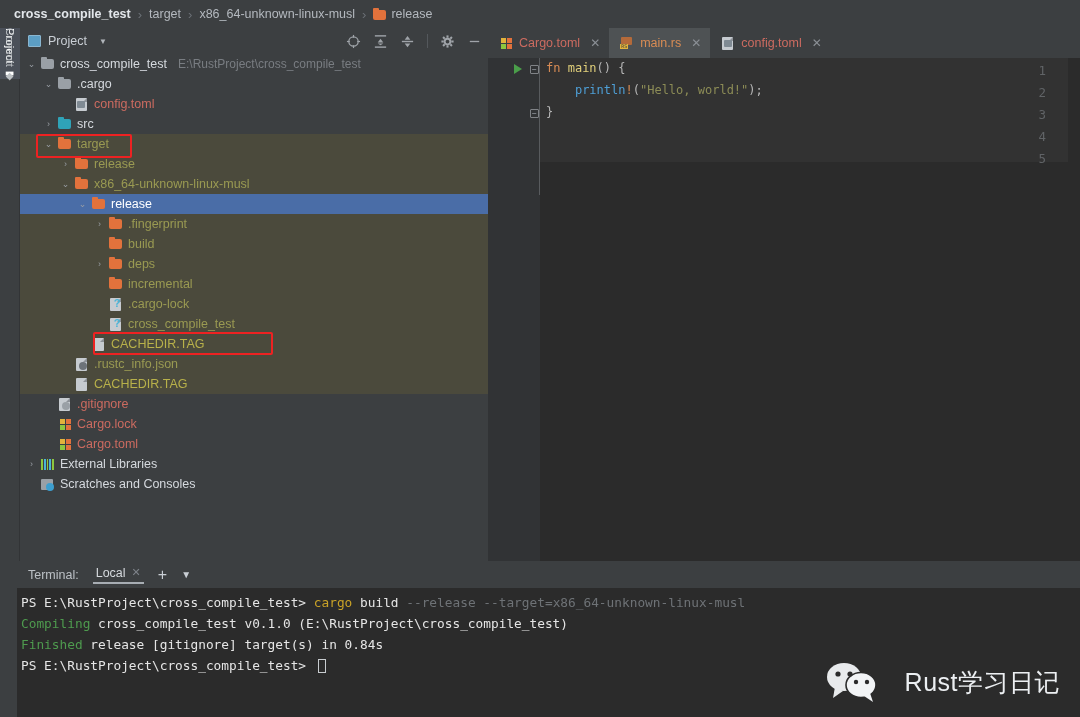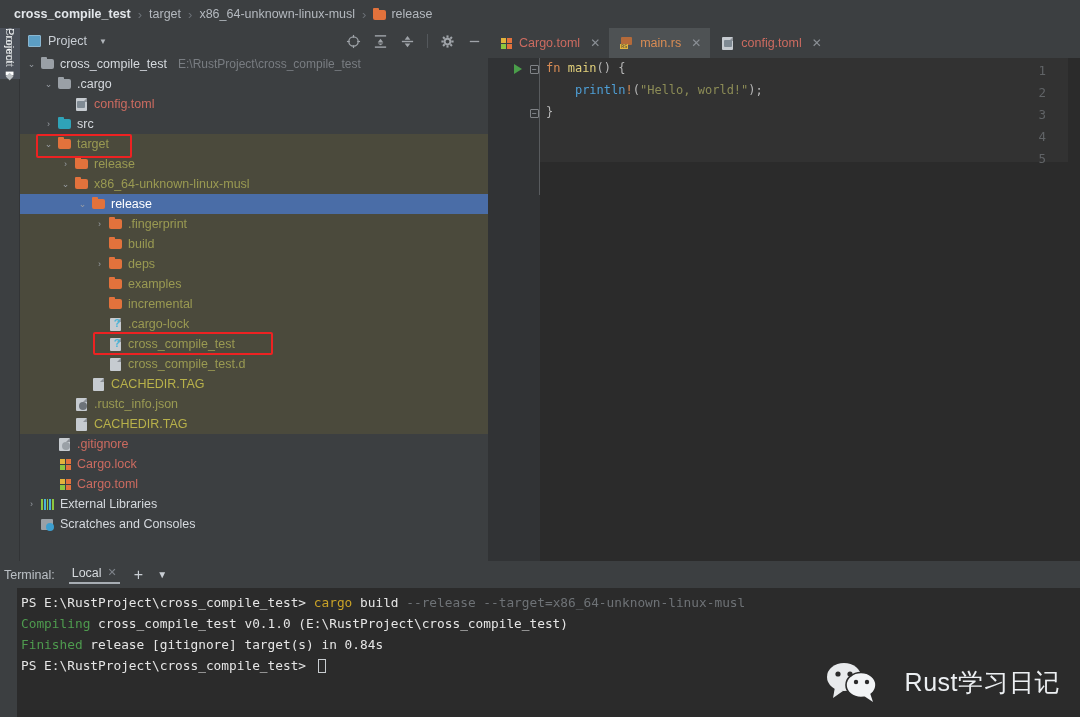--- a/index.html
+++ b/index.html
@@ -154,21 +154,21 @@
   .k-punct { color: #b6b6b6; }
   .k-macro { color: #4e9fd6; }
   .k-str { color: #8c8c56; }
   .k-bang { color: #d98c54; }
   .scroll-right { position: absolute; right: 0; top: 30px; width: 12px; height: 503px; background: #2b2b2b; }
 
   
   .terminal { position: absolute; left: 0; top: 561px; width: 1080px; height: 156px; background: #2b2b2b; }
   .term-head {
     height: 27px; background: #3c3f41; display: flex; align-items: center;
-    padding-left: 4px; gap: 14px; font-size: 12.5px; color: #bbc0c5;
+    padding-left: 28px; gap: 14px; font-size: 12.5px; color: #bbc0c5;
   }
   .term-tab { position: relative; color: #d6dade; padding: 0 3px 4px 3px; display:flex; align-items:center; gap:6px;}
   .term-tab .und { position: absolute; left: 0; right: 0; bottom: 0; height: 2px; background: #a7adb3; }
   .term-tab .x { color: #7e838a; font-size: 11px; }
   .term-plus { color: #c9ced4; font-size: 16px; line-height: 1; }
   .term-chev { color: #c9ced4; font-size: 10px; }
   .term-gutter { position: absolute; left: 0; top: 27px; width: 17px; height: 129px; background: #3c3f41; }
   .term-body {
     position: absolute; left: 17px; top: 27px; width: 1063px; height: 129px;
     background: #2b2b2b; font-family: "DejaVu Sans Mono", monospace; font-size: 12.8px;
@@ -347,55 +347,39 @@
             <span class="folder"></span>
           </span>
           <span class="lbl c-olive">deps</span>
         </div>
         <div class="row tinted">
           <span style="display:inline-block;width:74px;flex:0 0 74px"></span>
           <span class="arrow blank"></span>
           <span class="ico f-orange">
             <span class="folder"></span>
           </span>
-          <span class="lbl c-olive">examples</span>
+          <span class="lbl c-olive">incremental</span>
         </div>
         <div class="row tinted">
           <span style="display:inline-block;width:74px;flex:0 0 74px"></span>
           <span class="arrow blank"></span>
-          <span class="ico f-orange">
-            <span class="folder"></span>
-          </span>
-          <span class="lbl c-olive">incremental</span>
+          <span class="ico">
+            <span class="fico page"></span>
+            <span class="fico-badge b-cyan" style="left:5px;top:3px;">?</span>
+          </span>
+          <span class="lbl c-olive">.cargo-lock</span>
         </div>
         <div class="row tinted">
           <span style="display:inline-block;width:74px;flex:0 0 74px"></span>
           <span class="arrow blank"></span>
           <span class="ico">
             <span class="fico page"></span>
             <span class="fico-badge b-cyan" style="left:5px;top:3px;">?</span>
           </span>
-          <span class="lbl c-olive">.cargo-lock</span>
-        </div>
-        <div class="row tinted">
-          <span style="display:inline-block;width:74px;flex:0 0 74px"></span>
-          <span class="arrow blank"></span>
-          <span class="ico">
-            <span class="fico page"></span>
-            <span class="fico-badge b-cyan" style="left:5px;top:3px;">?</span>
-          </span>
           <span class="lbl c-olive">cross_compile_test</span>
-        </div>
-        <div class="row tinted">
-          <span style="display:inline-block;width:74px;flex:0 0 74px"></span>
-          <span class="arrow blank"></span>
-          <span class="ico">
-            <span class="fico page"></span>
-          </span>
-          <span class="lbl c-olive">cross_compile_test.d</span>
         </div>
         <div class="row tinted">
           <span style="display:inline-block;width:57px;flex:0 0 57px"></span>
           <span class="arrow blank"></span>
           <span class="ico">
             <span class="fico page"></span>
           </span>
           <span class="lbl c-yellow">CACHEDIR.TAG</span>
         </div>
         <div class="row tinted">

